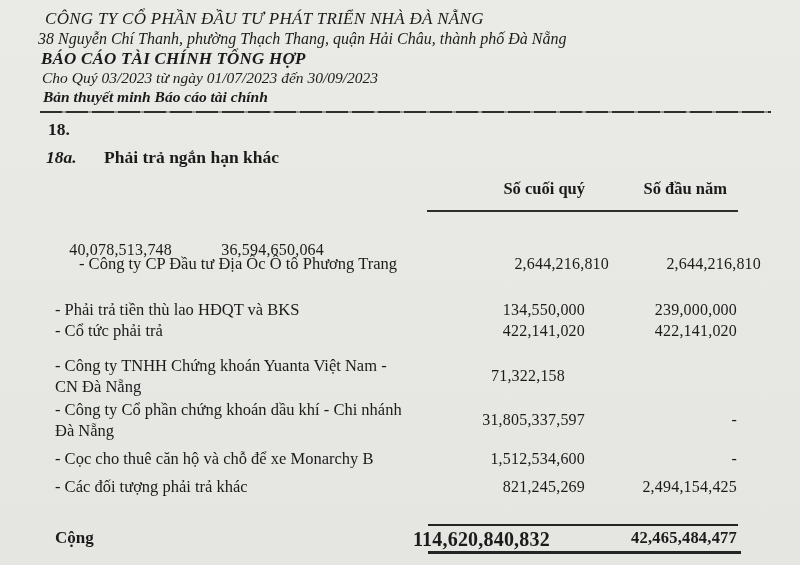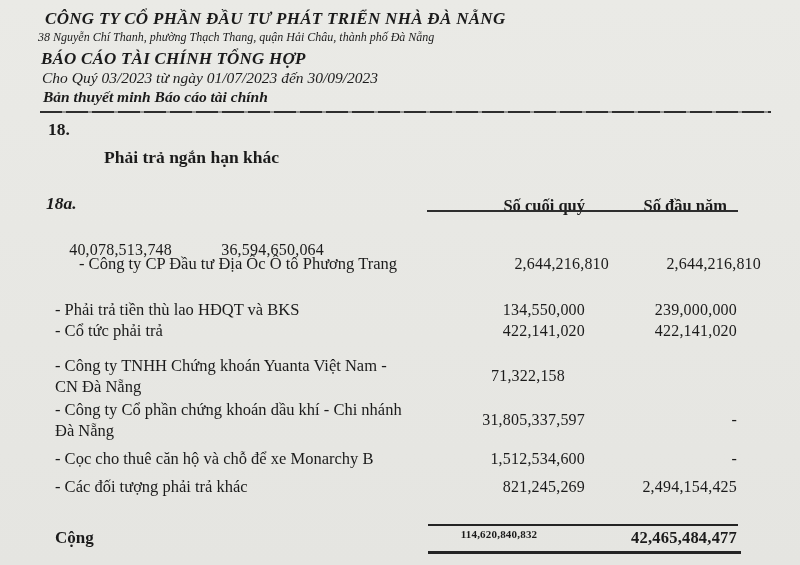--- a/index.html
+++ b/index.html
@@ -13,41 +13,41 @@
     position: relative;
     width: 800px;
     height: 565px;
     background: linear-gradient(180deg, #eaeae6 0%, var(--bg) 40%, #e5e5e1 100%);
     color: var(--ink);
     font-family: "Liberation Serif", serif;
     overflow: hidden;
   }
 
   
-  .hdr-company  { position: absolute; left: 45px; top: 9px;  font-size: 17px;   font-weight: bold; font-style: italic; letter-spacing: .3px; white-space: nowrap; }
-  .hdr-address  { position: absolute; left: 38px; top: 30px; font-size: 12px; font-style: italic; white-space: nowrap; }
+  .hdr-company  { position: absolute; left: 45px; top: 9px;  font-size: 17px;   font-weight: normal; font-style: italic; letter-spacing: .3px; white-space: nowrap; }
+  .hdr-address  { position: absolute; left: 38px; top: 30px; font-size: 16px; font-style: italic; white-space: nowrap; }
   .hdr-title    { position: absolute; left: 41px; top: 49px; font-size: 17px;   font-weight: bold; font-style: italic; letter-spacing: .2px; white-space: nowrap; }
   .hdr-period   { position: absolute; left: 42px; top: 69px; font-size: 15.5px; font-style: italic; white-space: nowrap; }
   .hdr-subtitle { position: absolute; left: 43px; top: 88px; font-size: 15.5px; font-weight: bold; font-style: italic; white-space: nowrap; }
 
   .page-rule {
     position: absolute; left: 40px; top: 111px; width: 731px; height: 2px;
     background: repeating-linear-gradient(90deg, var(--rule) 0 22px, rgba(46,46,46,.45) 22px 26px);
   }
 
   
   .h18, .h18a { position: absolute; display: flex; font-weight: bold; font-size: 17.5px; gap: 12px; }
   .h18  { left: 48px; top: 119px; }
   .h18a { left: 46px; top: 147px; }
   .h18  .num { width: 42px; }
-  .h18a .num { width: 46px; font-style: italic; margin-top: 46px; }
+  .h18a .num { width: 46px; font-style: italic; }
 
   
   .thead-cur, .thead-pri {
-    position: absolute; top: 196px; text-align: right;
+    position: absolute; top: 179px; text-align: right;
     font-weight: bold; font-size: 16.5px;
   }
   .thead-cur { left: 420px; width: 165px; }
   .thead-pri { left: 585px; width: 152px; padding-right: 10px; box-sizing: border-box; }
   .thead-rule { position: absolute; left: 427px; top: 210px; width: 311px; height: 2px; background: var(--rule); }
 
   .trow {
     position: absolute; left: 0; width: 738px;
     display: flex; align-items: center;
   }
@@ -65,21 +65,21 @@
   .r8 { top: 476px; }
 
   
   .total-rule-top    { position: absolute; left: 428px; top: 524px; width: 310px; height: 2px;   background: #242424; }
   .total-rule-bottom { position: absolute; left: 428px; top: 551px; width: 313px; height: 2.5px; background: #242424; }
   .total-row {
     position: absolute; left: 0; top: 528px; width: 738px;
     display: flex; font-weight: bold;
   }
   .total-row .lbl { margin-left: 55px; width: 358px; font-size: 17px; }
-  .total-row .cur { width: 172px; text-align: center; font-size: 11px; letter-spacing: .2px; }
+  .total-row .cur { width: 172px; text-align: left; font-size: 20px; letter-spacing: .2px; }
   .total-row .pri { width: 152px; text-align: right; font-size: 16.5px; letter-spacing: .2px; }
 </style>
 </head>
 <body>
 
 <div class="page">
 
   <div class="hdr-company">CÔNG TY CỔ PHẦN ĐẦU TƯ PHÁT TRIỂN NHÀ ĐÀ NẴNG</div>
   <div class="hdr-address">38 Nguyễn Chí Thanh, phường Thạch Thang, quận Hải Châu, thành phố Đà Nẵng</div>
   <div class="hdr-title">BÁO CÁO TÀI CHÍNH TỔNG HỢP</div>

